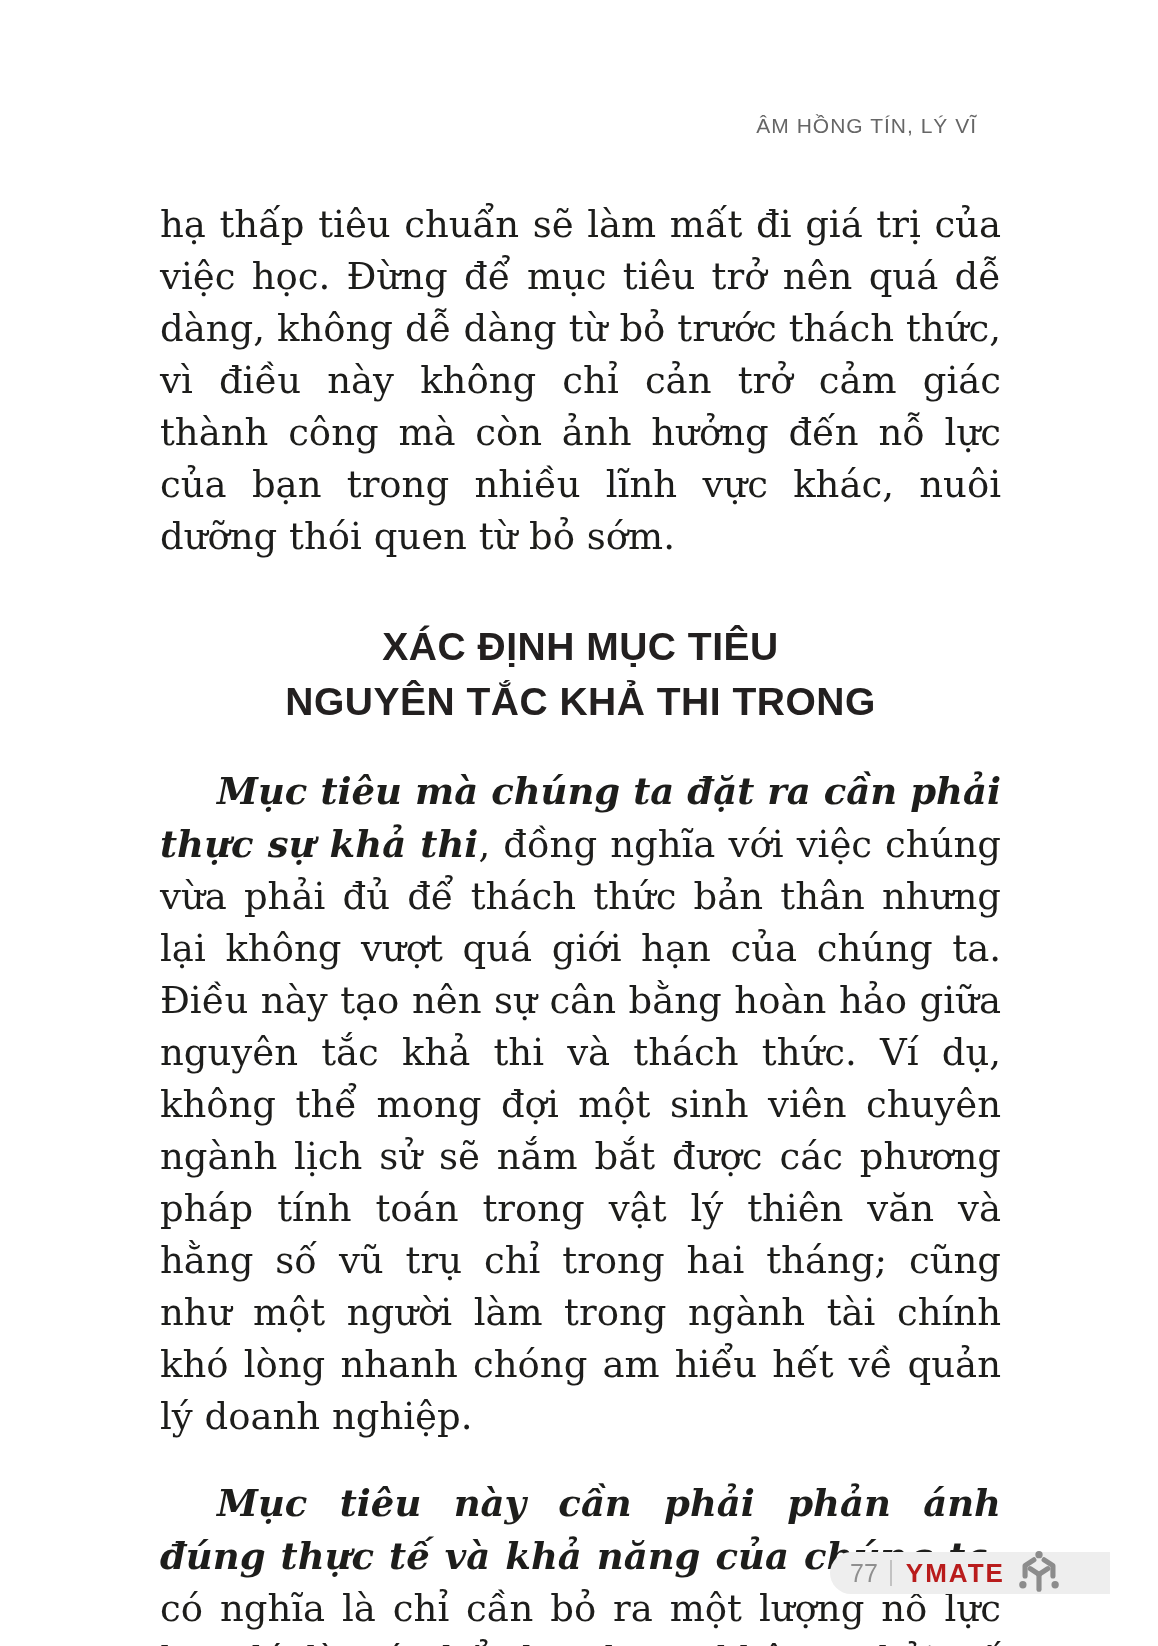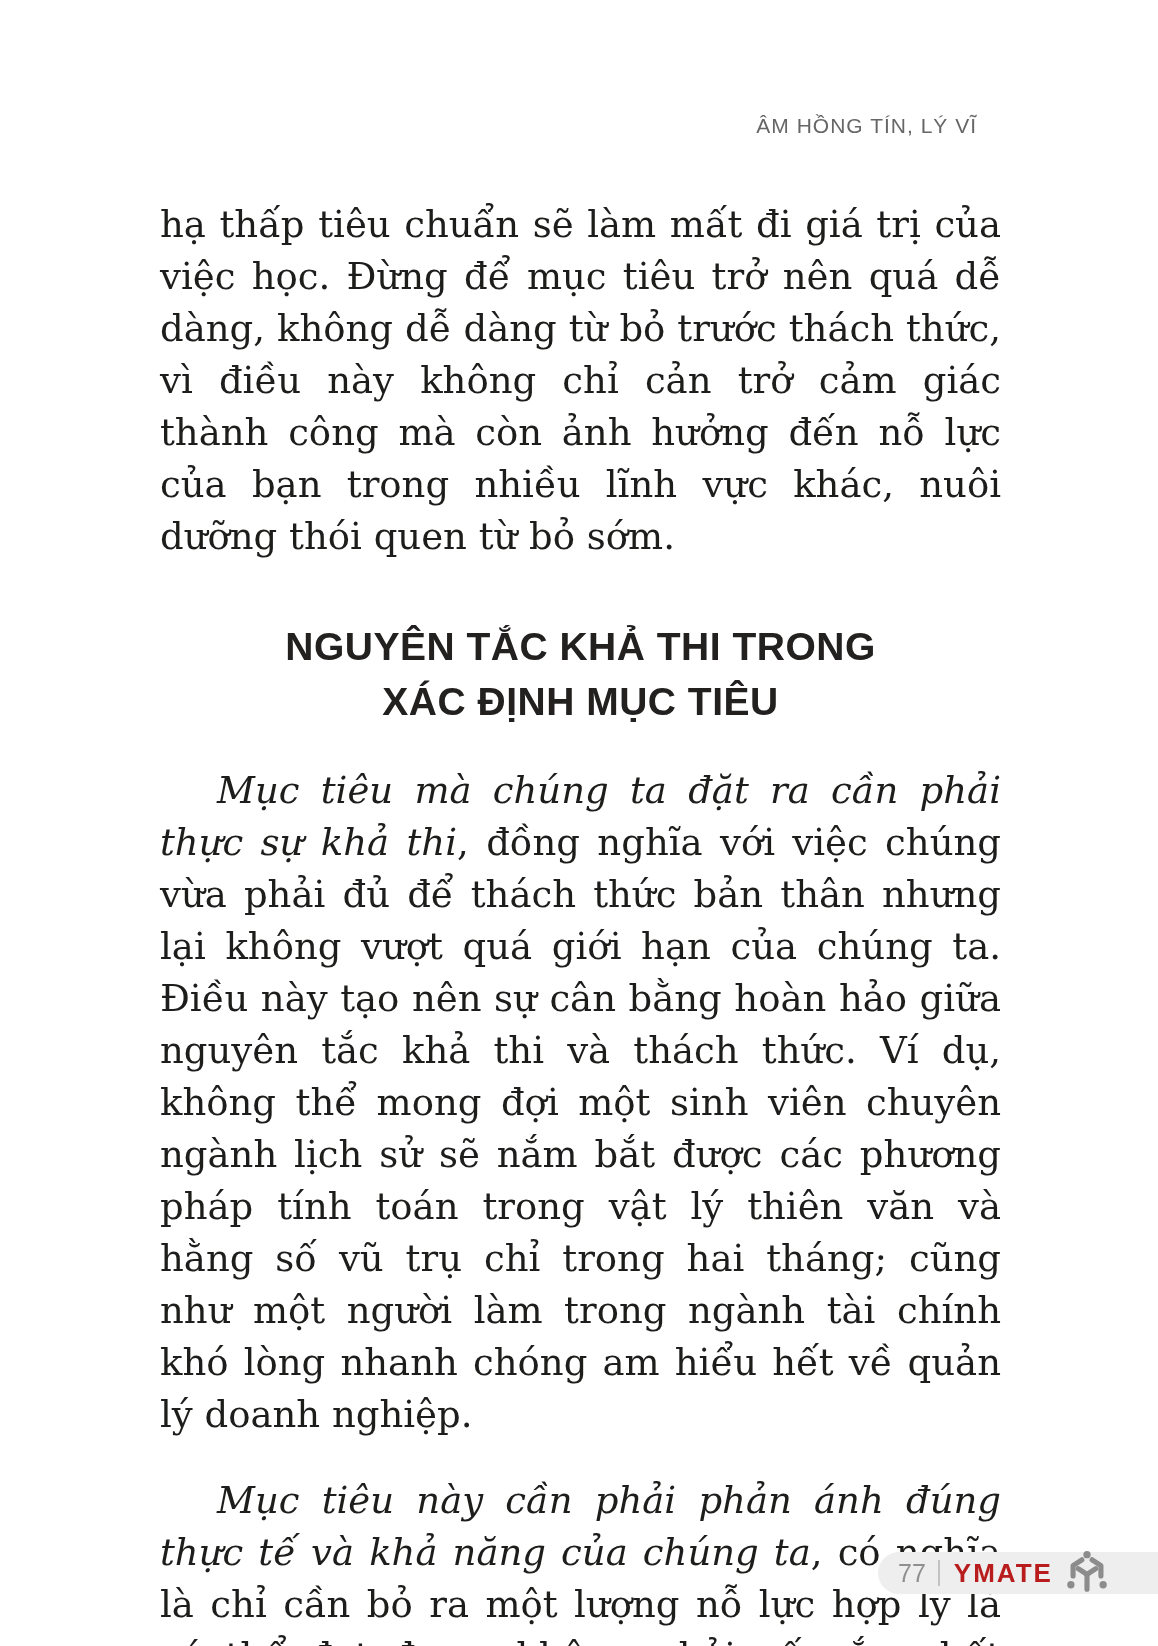--- a/index.html
+++ b/index.html
@@ -42,25 +42,25 @@
     font-weight:700;
     font-size:39px;
     line-height:55px;
     text-align:center;
     color:#232020;
     letter-spacing:0.5px;
   }
   .section-heading span { display:block; }
   .lead {
     font-style:italic;
-    font-weight:400;
+    font-weight:700;
   }
   .footer-pill {
     position:absolute;
-    left:878px;
+    left:830px;
     top:1521px;
     width:280px;
     height:42px;
     background:#eeeeee;
     border-radius:21px 0 0 21px;
     display:flex;
     align-items:center;
     box-sizing:border-box;
     padding-left:20px;
     font-family:"Liberation Sans", sans-serif;
@@ -90,22 +90,22 @@
 
 <div class="page">
 
   <div class="running-header">ÂM HỒNG TÍN, LÝ VĨ</div>
 
   <main class="content">
 
     <p class="body-par">hạ thấp tiêu chuẩn sẽ làm mất đi giá trị của việc học. Đừng để mục tiêu trở nên quá dễ dàng, không dễ dàng từ bỏ trước thách thức, vì điều này không chỉ cản trở cảm giác thành công mà còn ảnh hưởng đến nỗ lực của bạn trong nhiều lĩnh vực khác, nuôi dưỡng thói quen từ bỏ sớm.</p>
 
     <h2 class="section-heading">
+      <span>XÁC ĐỊNH MỤC TIÊU</span>
       <span>NGUYÊN TẮC KHẢ THI TRONG</span>
-      <span>XÁC ĐỊNH MỤC TIÊU</span>
     </h2>
 
     <p class="body-par indent"><em class="lead">Mục tiêu mà chúng ta đặt ra cần phải thực sự khả thi</em><span>, đồng nghĩa với việc chúng vừa phải đủ để thách thức bản thân nhưng lại không vượt quá giới hạn của chúng ta. Điều này tạo nên sự cân bằng hoàn hảo giữa nguyên tắc khả thi và thách thức. Ví dụ, không thể mong đợi một sinh viên chuyên ngành lịch sử sẽ nắm bắt được các phương pháp tính toán trong vật lý thiên văn và hằng số vũ trụ chỉ trong hai tháng; cũng như một người làm trong ngành tài chính khó lòng nhanh chóng am hiểu hết về quản lý doanh nghiệp.</span></p>
 
     <p class="body-par indent p3"><em class="lead">Mục tiêu này cần phải phản ánh đúng thực tế và khả năng của chúng ta</em><span>, có nghĩa là chỉ cần bỏ ra một lượng nỗ lực hợp lý là có thể đạt được, không phải cố gắng hết mình mà vẫn chỉ hiểu được một phần nhỏ. Một mục tiêu khả thi giúp chúng ta vừa có động lực nhưng không quá tự mãn, thúc đẩy khả năng và nỗ lực để đạt được mục tiêu.</span></p>
 
   </main>
 
   <div class="footer-pill">
     <span class="page-num">77</span>

